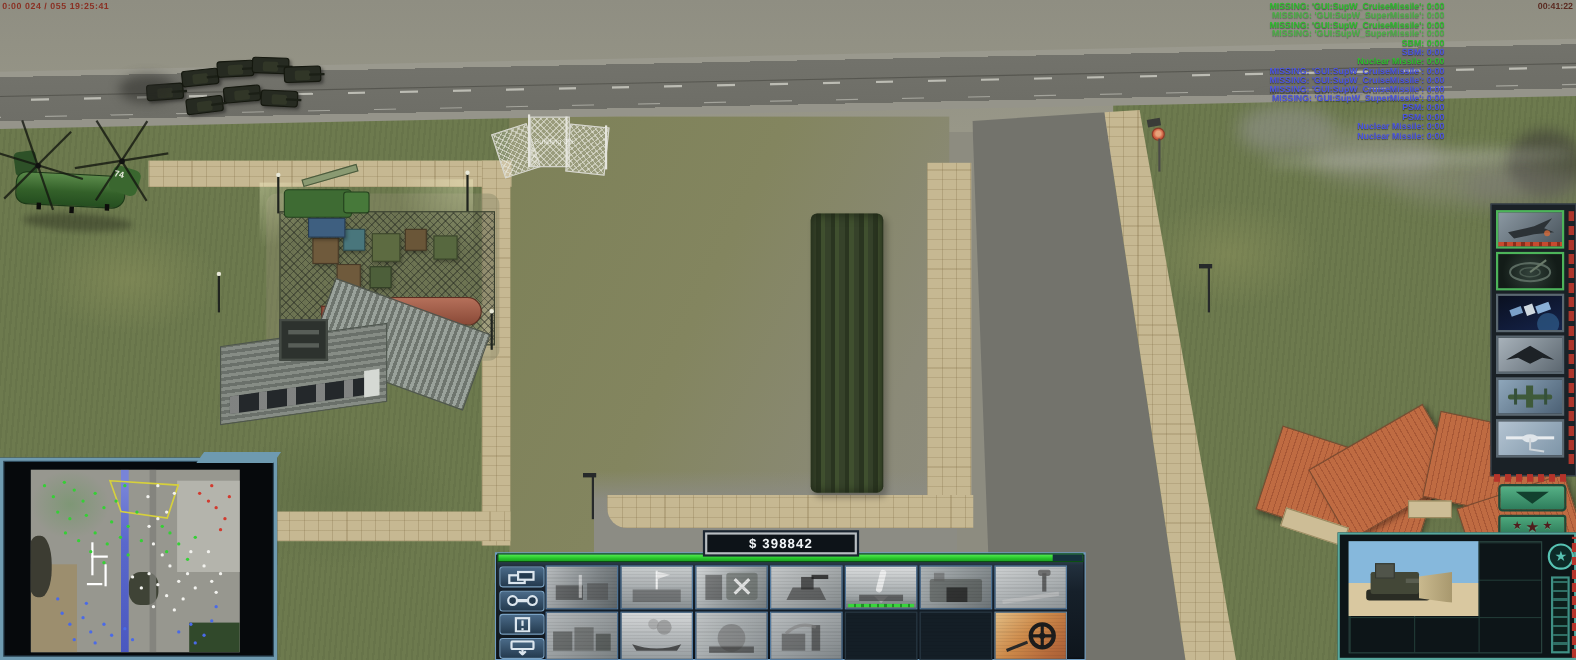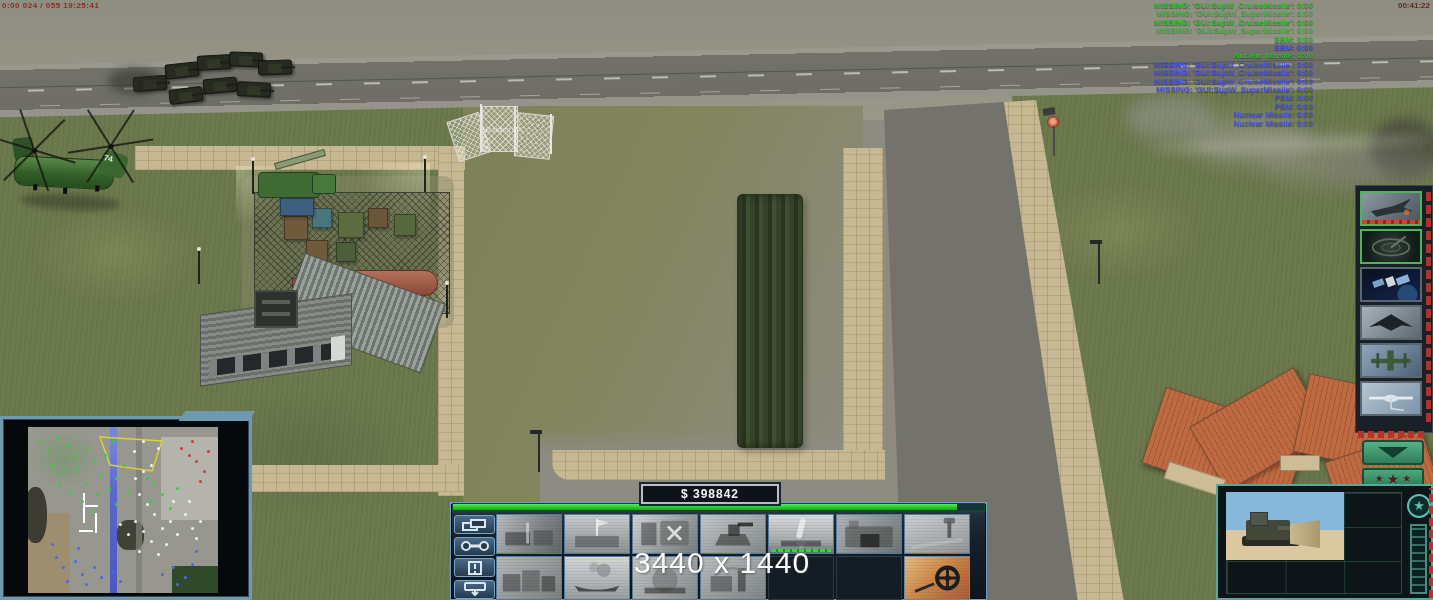--- a/index.html
+++ b/index.html
@@ -686,15 +686,14 @@
       <div class="thumb empty"></div>
       <div class="thumb colored">
         <svg viewBox="0 0 66 44">
           <circle cx="44" cy="22" r="11" fill="none" stroke="#1d1d1d" stroke-width="4"></circle>
           <circle cx="44" cy="22" r="3" fill="#1d1d1d"></circle>
           <path d="M44 11 L44 33 M33 22 L55 22" stroke="#1d1d1d" stroke-width="3"></path>
           <path d="M10 36 L30 28" stroke="#2a2a2a" stroke-width="3"></path>
         </svg>
       </div>
     </div>
-  <div id="watermark">3440 x 1440</div>
 
 </div>
 
 </body></html>

